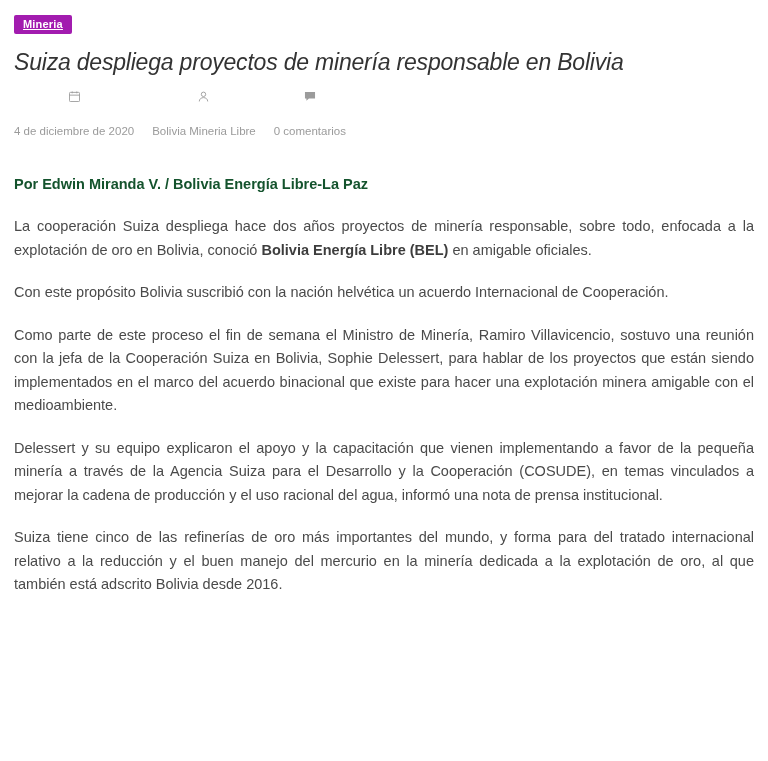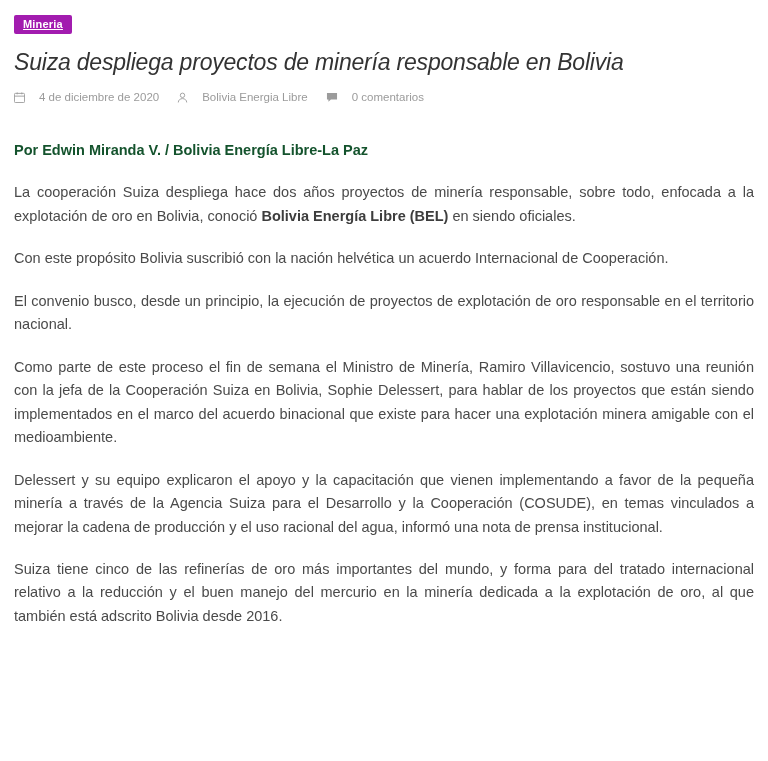--- a/index.html
+++ b/index.html
@@ -43,22 +43,23 @@
     margin-top: 14px;
     font-size: 11.5px;
     color: #9b9b9b;
     display: flex;
     align-items: center;
     gap: 18px;
   }
   .meta-item {
     display: flex;
     align-items: center;
-    gap: 14px;
+    gap: 23px;
     white-space: nowrap;
+    flex-direction: column;
   }
   .meta-item svg { display: block; }
   .meta-link { color: #9b9b9b; text-decoration: none; }
 
   .lead {
     margin-top: 37px;
     font-size: 14.5px;
     font-weight: bold;
     color: #14532d;
     line-height: 1.5;
@@ -94,38 +95,37 @@
       <span>4 de diciembre de 2020</span>
     </span>
 
     <span class="meta-item">
       <span>
         <svg width="11" height="11" viewBox="0 0 12 12" fill="none" stroke="#9b9b9b" stroke-width="1">
           <circle cx="6" cy="3.6" r="2.4"></circle>
           <path d="M1.4 11.4c0-2.6 2.1-4.2 4.6-4.2s4.6 1.6 4.6 4.2"></path>
         </svg>
       </span>
-      <a class="meta-link" href="#">Bolivia Energia Libre</a>
+      <a class="meta-link" href="#">Bolivia Mineria Libre</a>
     </span>
 
     <span class="meta-item">
       <span>
         <svg width="12" height="11" viewBox="0 0 13 12" fill="#9b9b9b">
           <path d="M1 1h11v7.2H5.3L2.6 10.6V8.2H1z"></path>
         </svg>
       </span>
       <a class="meta-link" href="#">0 comentarios</a>
     </span>
   </div>
 
   <p class="lead">Por Edwin Miranda V. / Bolivia Energía Libre-La Paz</p>
 
   <div>
-    <p class="body-text"><span>La cooperación Suiza despliega hace dos años proyectos de minería responsable, sobre todo, enfocada a la explotación de oro en Bolivia, conoció </span><b>Bolivia Energía Libre (BEL)</b><span> en siendo oficiales.</span></p>
+    <p class="body-text"><span>La cooperación Suiza despliega hace dos años proyectos de minería responsable, sobre todo, enfocada a la explotación de oro en Bolivia, conoció </span><b>Bolivia Energía Libre (BEL)</b><span> en amigable oficiales.</span></p>
     <p class="body-text"><span>Con este propósito Bolivia suscribió con la nación helvética un acuerdo Internacional de Cooperación.</span></p>
-    <p class="body-text"><span>El convenio busco, desde un principio,  la ejecución de proyectos de explotación de oro responsable en el territorio nacional.</span></p>
     <p class="body-text"><span>Como parte de este proceso el fin de semana el Ministro de Minería, Ramiro Villavicencio, sostuvo una reunión con la jefa de la Cooperación Suiza en Bolivia, Sophie Delessert, para hablar de los proyectos que están siendo implementados en el marco del acuerdo binacional que existe para hacer una explotación minera amigable con el medioambiente.</span></p>
     <p class="body-text"><span>Delessert y su equipo explicaron el apoyo y la capacitación que vienen implementando a favor de la pequeña minería a través de la Agencia Suiza para el Desarrollo y la Cooperación (COSUDE), en temas vinculados a mejorar la cadena de producción y el uso racional del agua, informó una nota de prensa institucional.</span></p>
     <p class="body-text"><span>Suiza tiene cinco de las refinerías de oro más importantes del mundo, y forma para del tratado internacional relativo a la reducción y el buen manejo del mercurio en la minería dedicada a la explotación de oro, al que también está adscrito Bolivia desde 2016.</span></p>
   </div>
 
   
 </div>
 
 </body></html>

